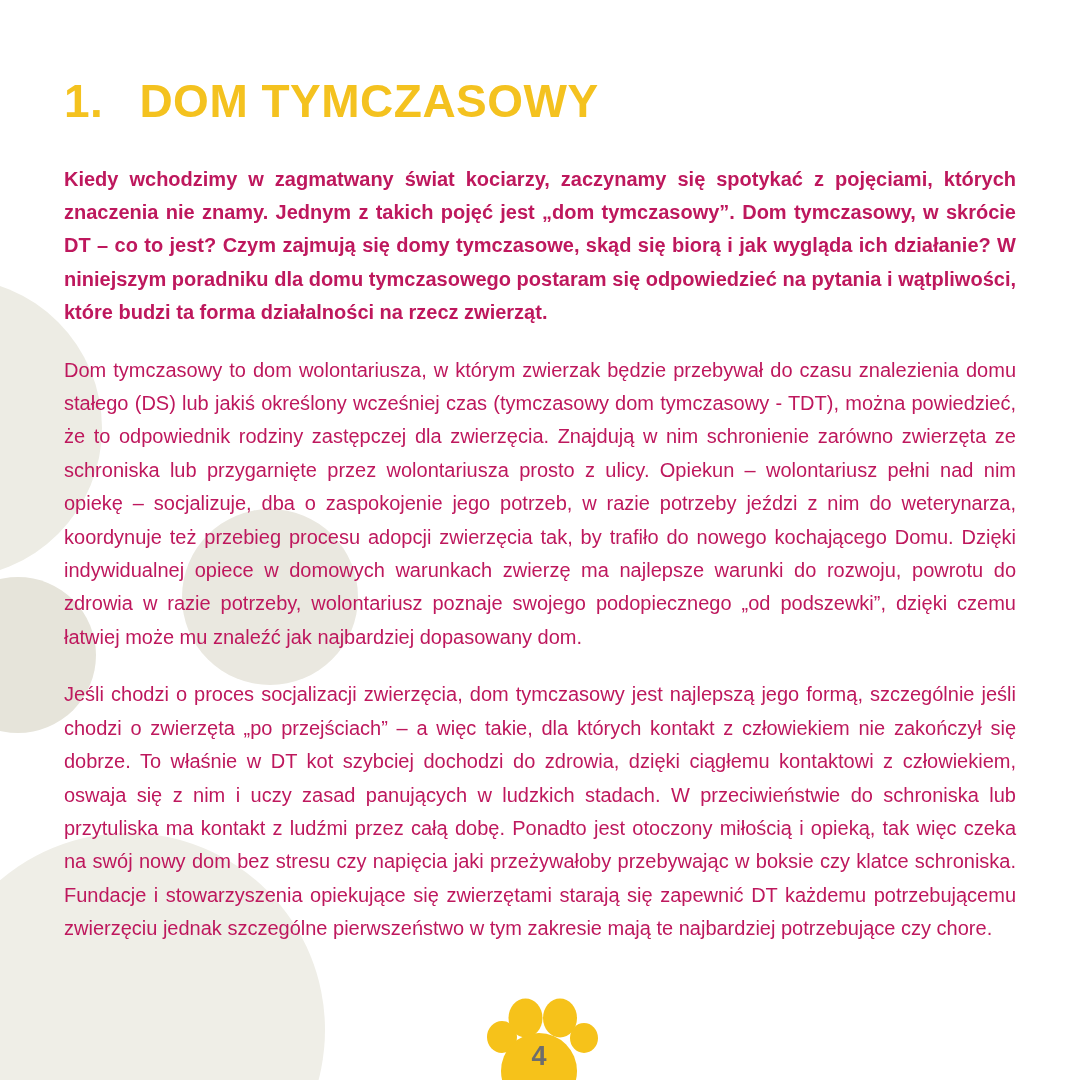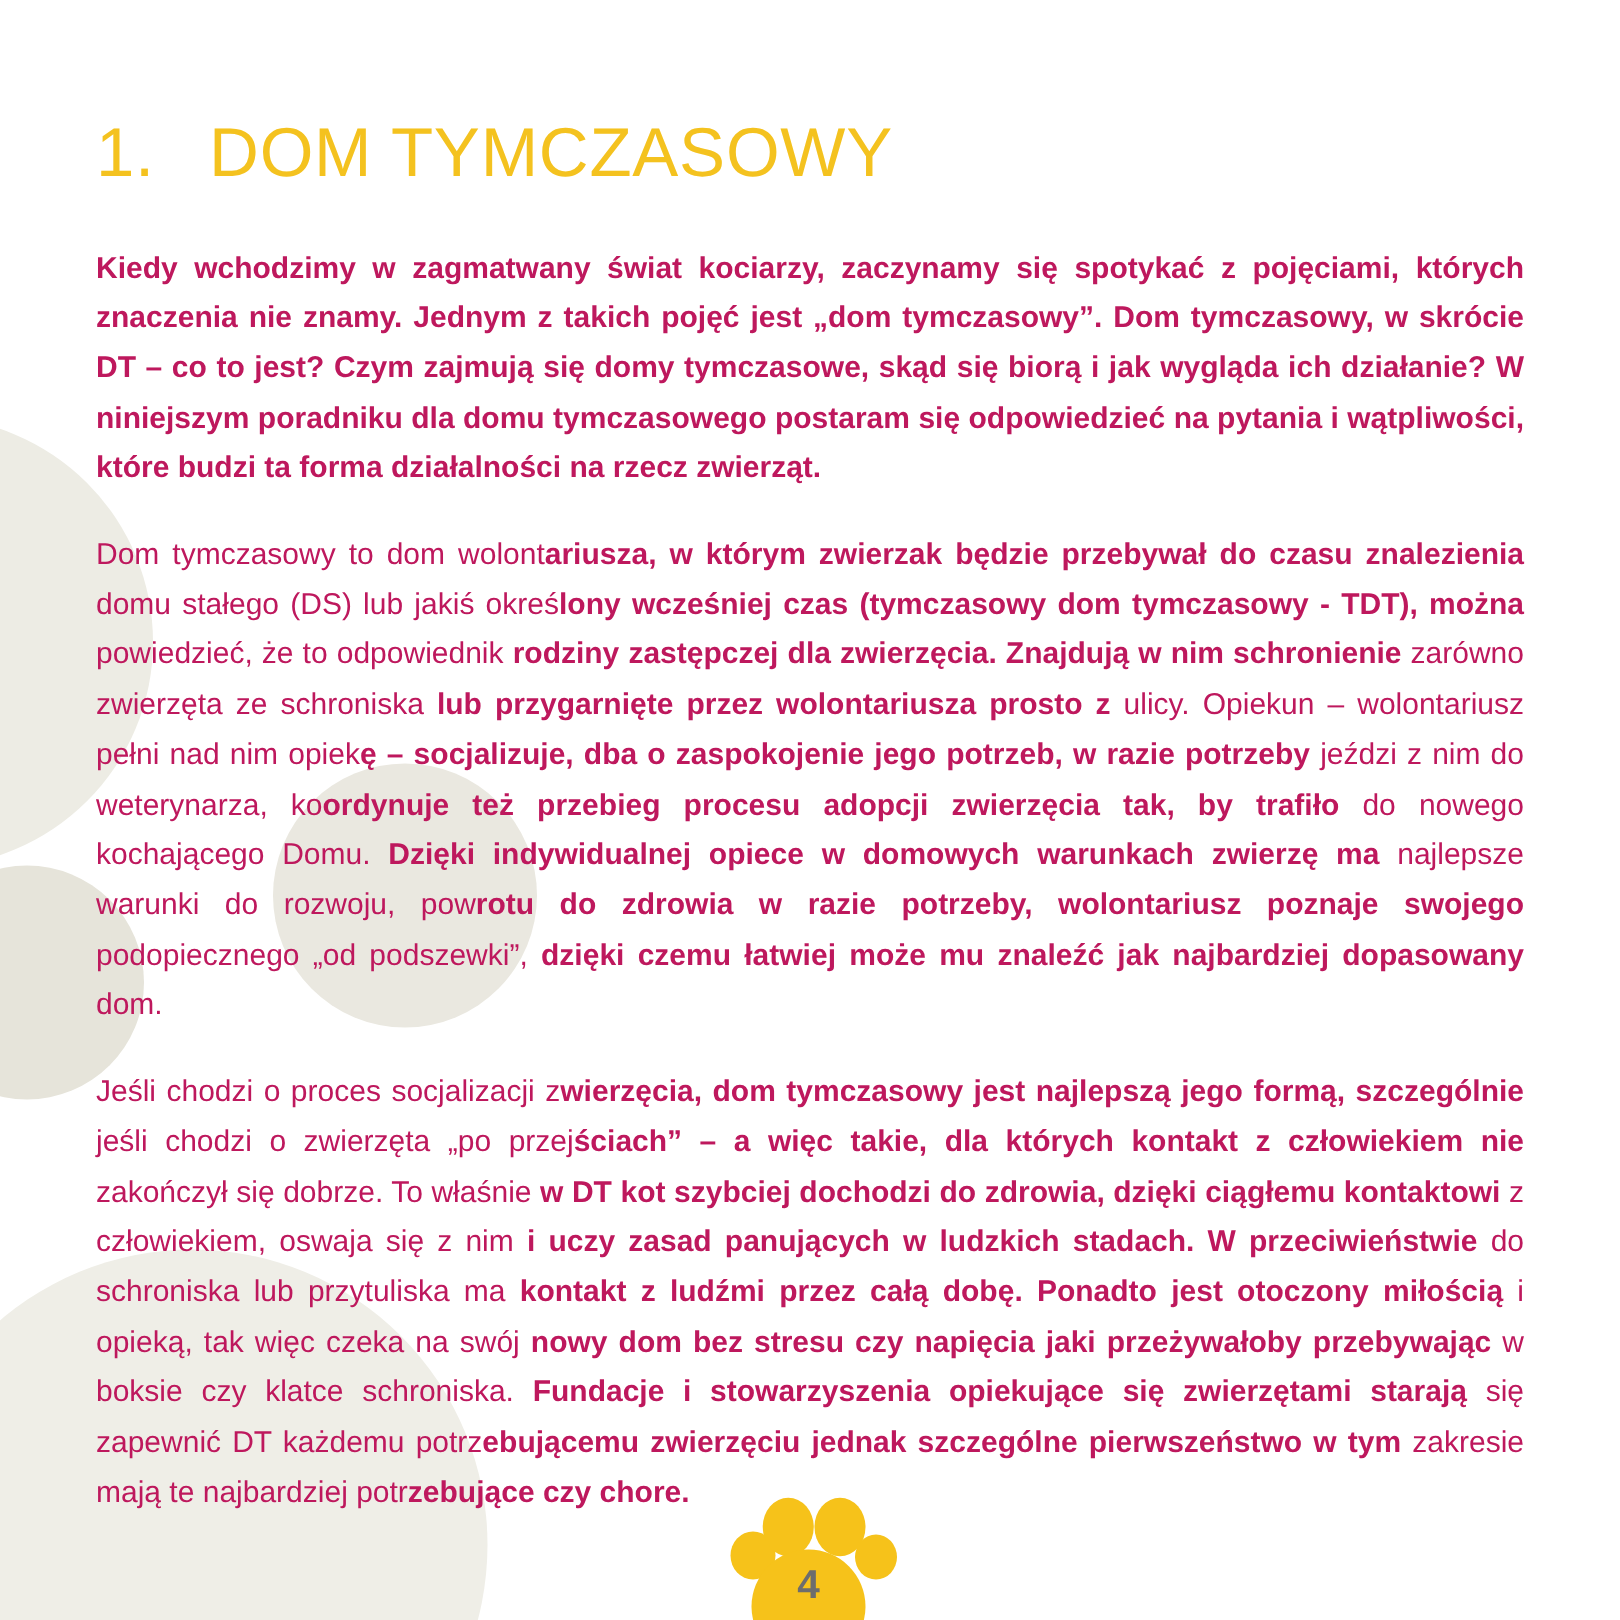--- a/index.html
+++ b/index.html
@@ -24,35 +24,35 @@
 
   .content{
     position:absolute;
     left:64px;top:76px;
     width:952px;
   }
   h1.title{
     margin:0 0 36px 0;
     font-size:46px;
     line-height:1.1;
-    font-weight:400;
+    font-weight:700;
     color:#f4c21f;
     letter-spacing:0.5px;
   }
   h1.title .num{display:inline-block;margin-right:36px;}
   p.para{
     margin:0 0 24px 0;
     font-size:20px;
     line-height:33.4px;
     color:#be185d;
     text-align:justify;
   }
   p.para:last-child{margin-bottom:0;}
   p.semibold{font-weight:600;}
-  .b{font-weight:700;}
+  .b{font-weight:400;}
 
   .paw{
     position:absolute;
     left:486px;top:997px;
     width:112px;height:83px;
   }
   .paw svg{display:block;overflow:visible;}
   .paw .pagenum{
     position:absolute;
     left:0;top:44px;

